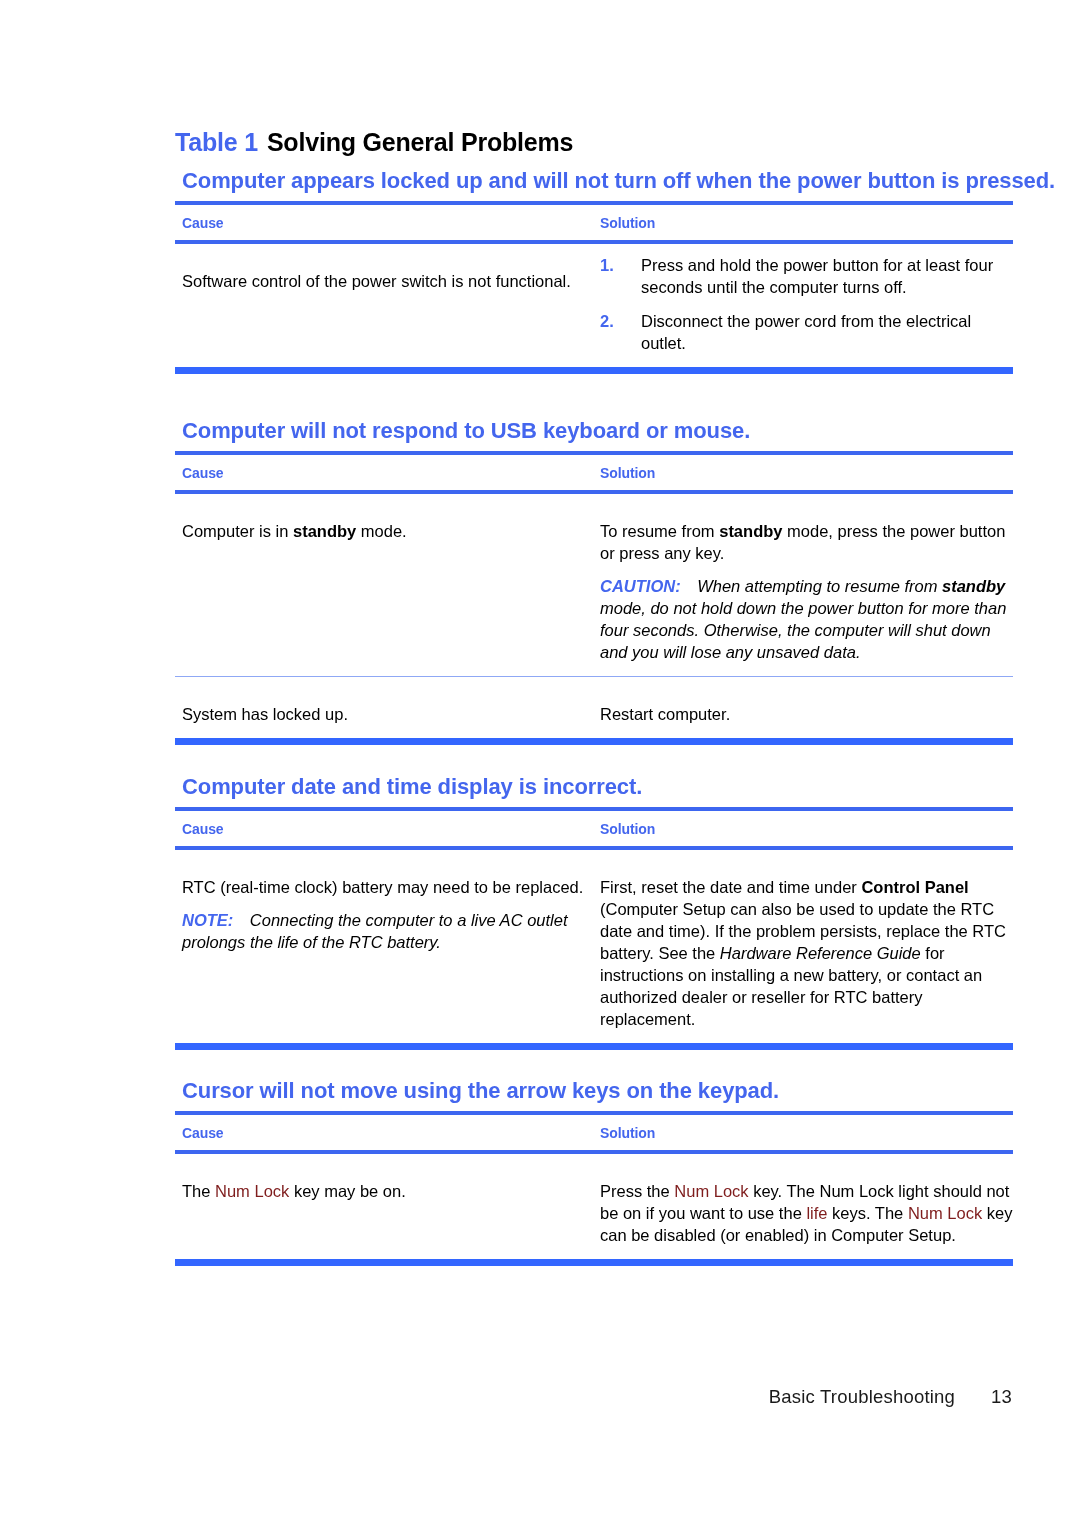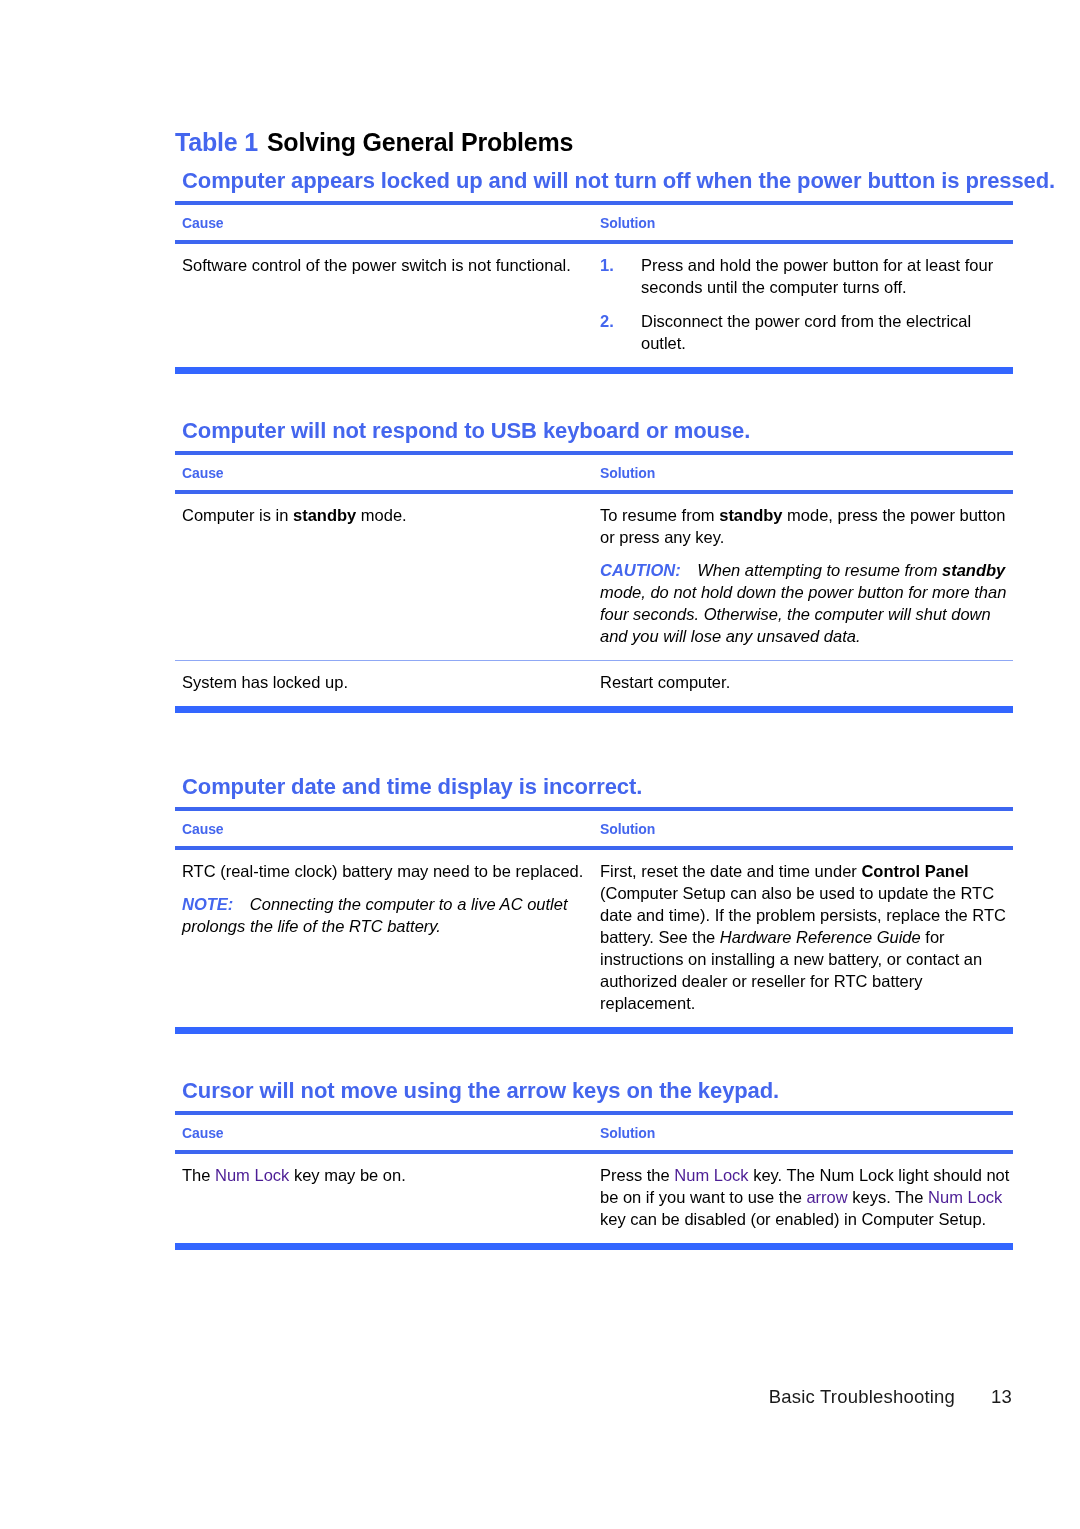--- a/index.html
+++ b/index.html
@@ -84,27 +84,27 @@
 
   .row {
     display: flex;
     padding: 11px 0 12px 0;
   }
   .cell {
     font-size: 16.5px;
     line-height: 1.33;
     color: #000;
   }
-  .cell p { margin: 0 0 0 0; }
+  .cell p { margin: 16px 0 0 0; }
   .cell p + p { margin-top: 11px; font-style: italic; }
 
   b, .bd { font-weight: bold; }
   i, .it { font-style: italic; }
   .lead-blue { color: #4466EE; font-weight: bold; }
-  .lnk { color: #4c1d95; text-align: right; }
+  .lnk { color: #7f1d1d; text-align: right; }
 
   
   .olist { margin: 0; padding: 0; list-style: none; }
   .olist li {
     display: flex;
     margin-bottom: 12px;
   }
   .olist li:last-child { margin-bottom: 0; }
   .olist .num {
     color: #4466EE;
@@ -220,21 +220,21 @@
         <div class="colhead">
           <div class="c1 ch">Cause</div>
           <div class="c2 ch">Solution</div>
         </div>
         <div class="rule-thin"></div>
         <div class="row">
           <div class="c1 cell">
             <p><span>The </span><span class="lnk">Num Lock</span><span> key may be on.</span></p>
           </div>
           <div class="c2 cell">
-            <p><span>Press the </span><span class="lnk">Num Lock</span><span> key. The Num Lock light should not be on if you want to use the </span><span class="lnk">arrow</span><span> keys. The </span><span class="lnk">Num Lock</span><span> key can be disabled (or enabled) in Computer Setup.</span></p>
+            <p><span>Press the </span><span class="lnk">Num Lock</span><span> key. The Num Lock light should not be on if you want to use the </span><span class="lnk">life</span><span> keys. The </span><span class="lnk">Num Lock</span><span> key can be disabled (or enabled) in Computer Setup.</span></p>
           </div>
         </div>
         <div class="rule-thick"></div>
       </div>
     </div>
 
   <div class="footer">
     <span>Basic Troubleshooting</span><span class="fpage">13</span>
   </div>
 

